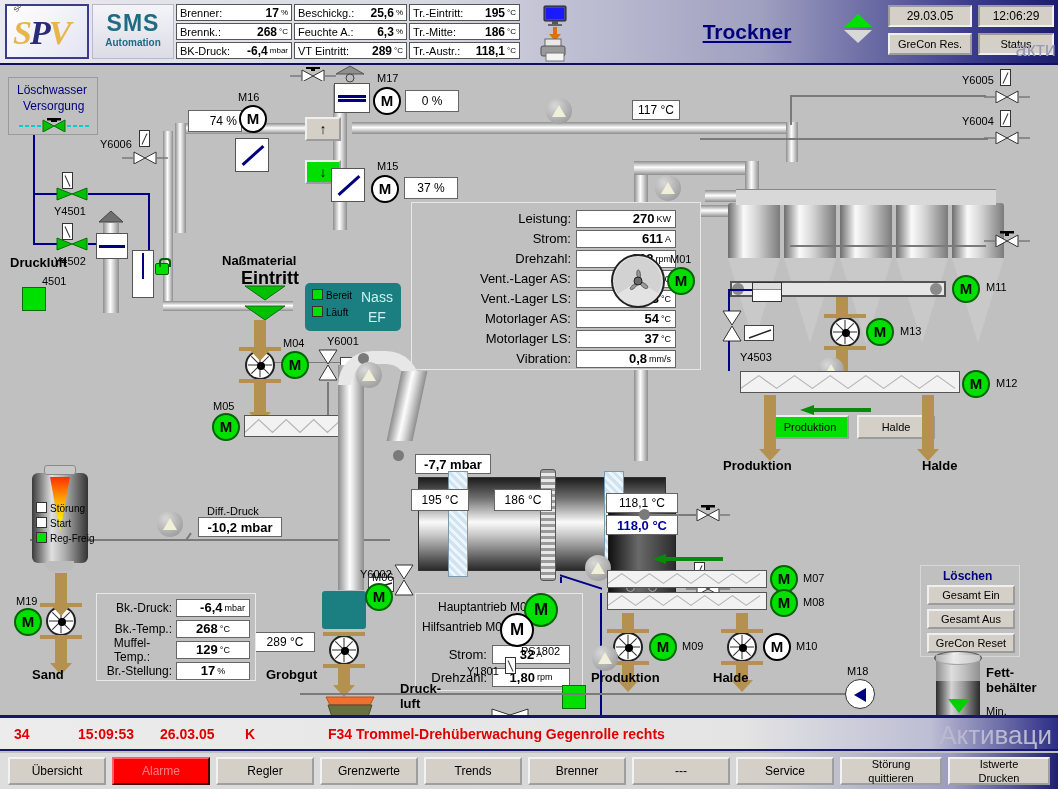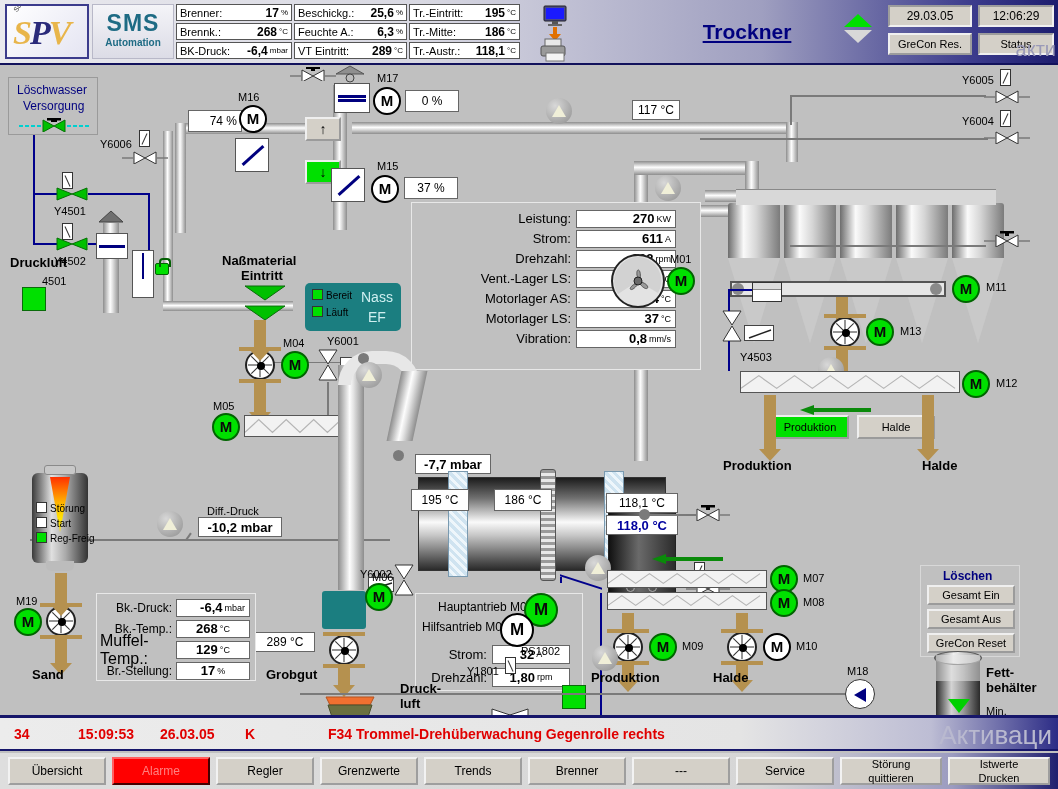--- a/index.html
+++ b/index.html
@@ -406,20 +406,27 @@
           </div>
       </div>
       <div style="display:flex;align-items:center;height:19px;margin-bottom:1px;">
         <div style="width:160px;text-align:right;font-size:13px;padding-right:5px;">Drehzahl:</div>
         <div class="box" style="position:relative;left:0;top:0;width:100px;height:18px;">
             <b>902</b>
             <span class="u">rpm</span>
           </div>
       </div>
       <div style="display:flex;align-items:center;height:19px;margin-bottom:1px;">
+        <div style="width:160px;text-align:right;font-size:13px;padding-right:5px;">Vent.-Lager AS:</div>
+        <div class="box" style="position:relative;left:0;top:0;width:100px;height:18px;">
+            <b>39</b>
+            <span class="u">°C</span>
+          </div>
+      </div>
+      <div style="display:flex;align-items:center;height:19px;margin-bottom:1px;">
         <div style="width:160px;text-align:right;font-size:13px;padding-right:5px;">Vent.-Lager LS:</div>
         <div class="box" style="position:relative;left:0;top:0;width:100px;height:18px;">
             <b>53</b>
             <span class="u">°C</span>
           </div>
       </div>
       <div style="display:flex;align-items:center;height:19px;margin-bottom:1px;">
         <div style="width:160px;text-align:right;font-size:13px;padding-right:5px;">Motorlager AS:</div>
         <div class="box" style="position:relative;left:0;top:0;width:100px;height:18px;">
             <b>54</b>
@@ -667,38 +674,38 @@
           </div>
       </div>
       <div style="display:flex;align-items:center;height:19px;margin-bottom:2px;">
         <div style="width:76px;text-align:right;font-size:12px;padding-right:4px;">Bk.-Temp.:</div>
         <div class="box" style="position:relative;left:0;top:0;width:74px;height:18px;justify-content:center;">
             <b>268</b>
             <span class="u">°C</span>
           </div>
       </div>
       <div style="display:flex;align-items:center;height:19px;margin-bottom:2px;">
-        <div style="width:76px;text-align:left;font-size:16px;padding-right:12px;">Muffel-Temp.:</div>
+        <div style="width:76px;text-align:center;font-size:12px;padding-right:12px;">Muffel-Temp.:</div>
         <div class="box" style="position:relative;left:0;top:0;width:74px;height:18px;justify-content:center;">
             <b>129</b>
             <span class="u">°C</span>
           </div>
       </div>
       <div style="display:flex;align-items:center;height:19px;">
         <div style="width:76px;text-align:right;font-size:12px;padding-right:4px;">Br.-Stellung:</div>
         <div class="box" style="position:relative;left:0;top:0;width:74px;height:18px;justify-content:center;">
             <b>17</b>
             <span class="u">%</span>
           </div>
       </div>
     </div>
   </div>
 
   <div class="lab-b" style="left:222px;top:188px;font-size:13px;">Naßmaterial</div>
-  <div class="lab-b" style="left:241px;top:203px;font-size:13px;">Eintritt</div>
+  <div class="lab-b" style="left:241px;top:203px;font-size:18px;">Eintritt</div>
   <div class="abs" style="left:244px;top:220px;width:42px;height:16px;">
     <svg width="42" height="16" viewBox="0 0 42 16">
         <polygon points="1,1 41,1 21,15" fill="#00c000" stroke="#0a6b0a"></polygon>
       </svg>
   </div>
   <div class="abs" style="left:244px;top:240px;width:42px;height:16px;">
     <svg width="42" height="16" viewBox="0 0 42 16">
         <polygon points="1,1 41,1 21,15" fill="#00c000" stroke="#0a6b0a"></polygon>
       </svg>
   </div>

